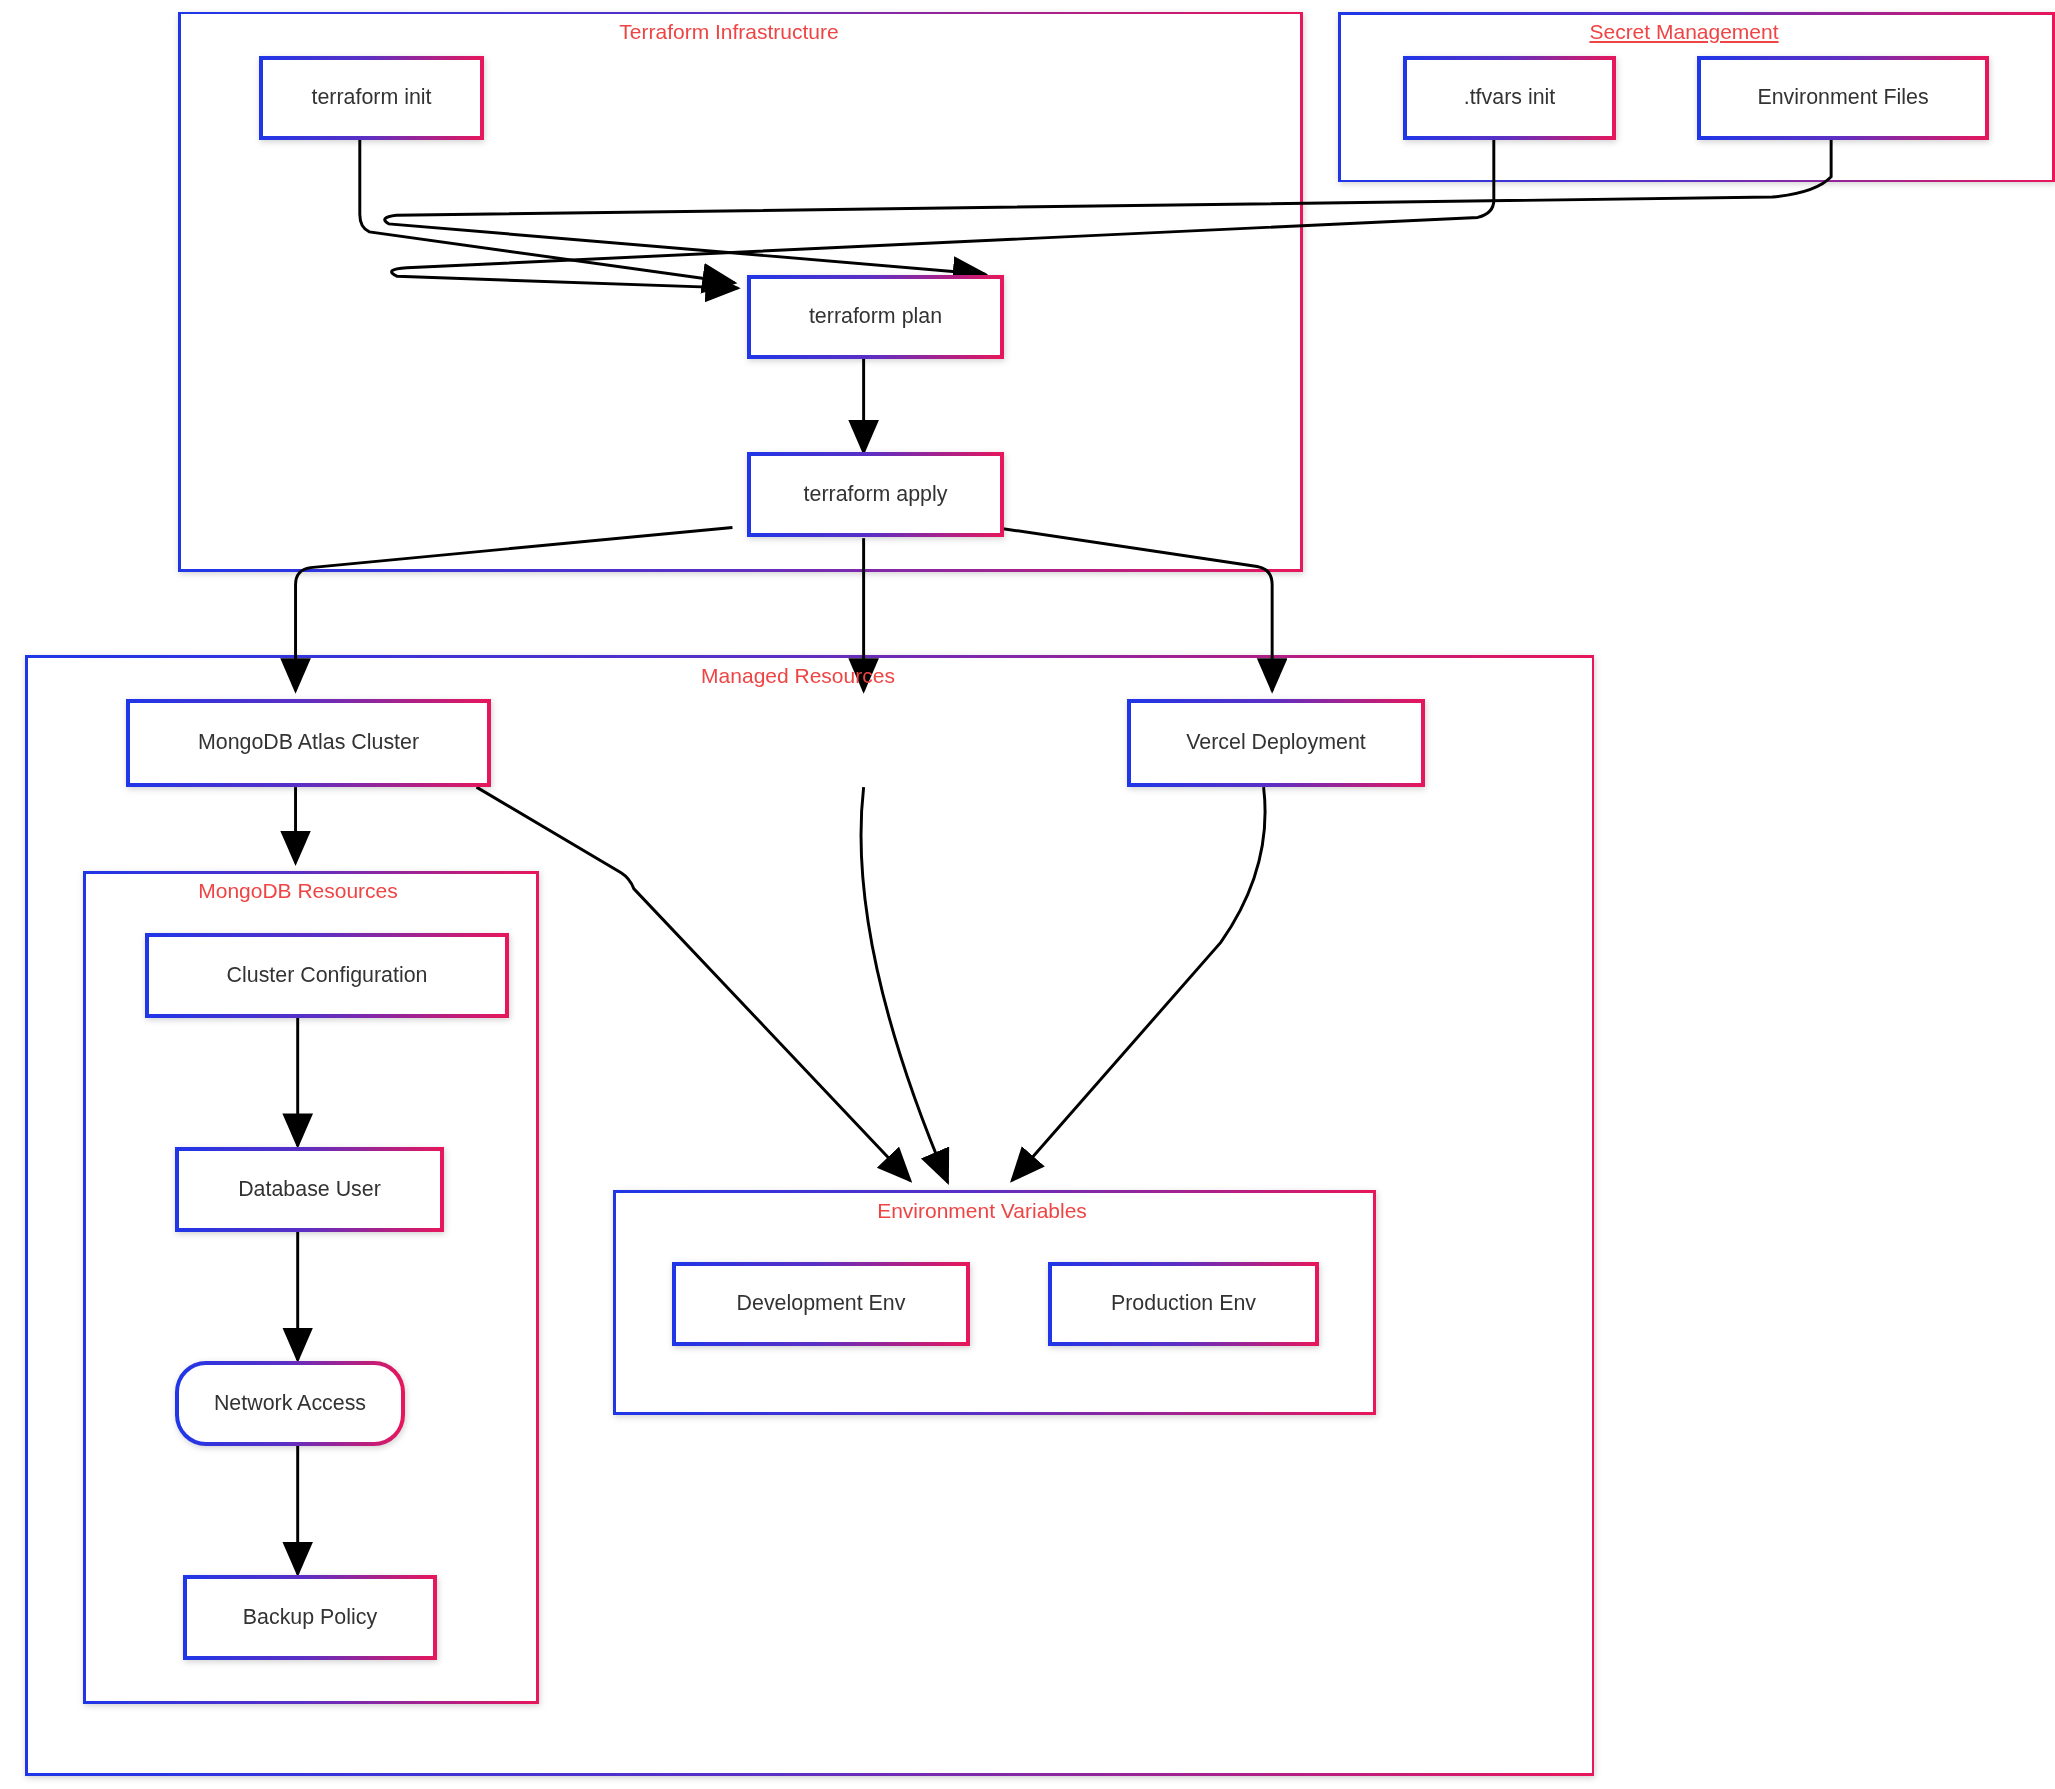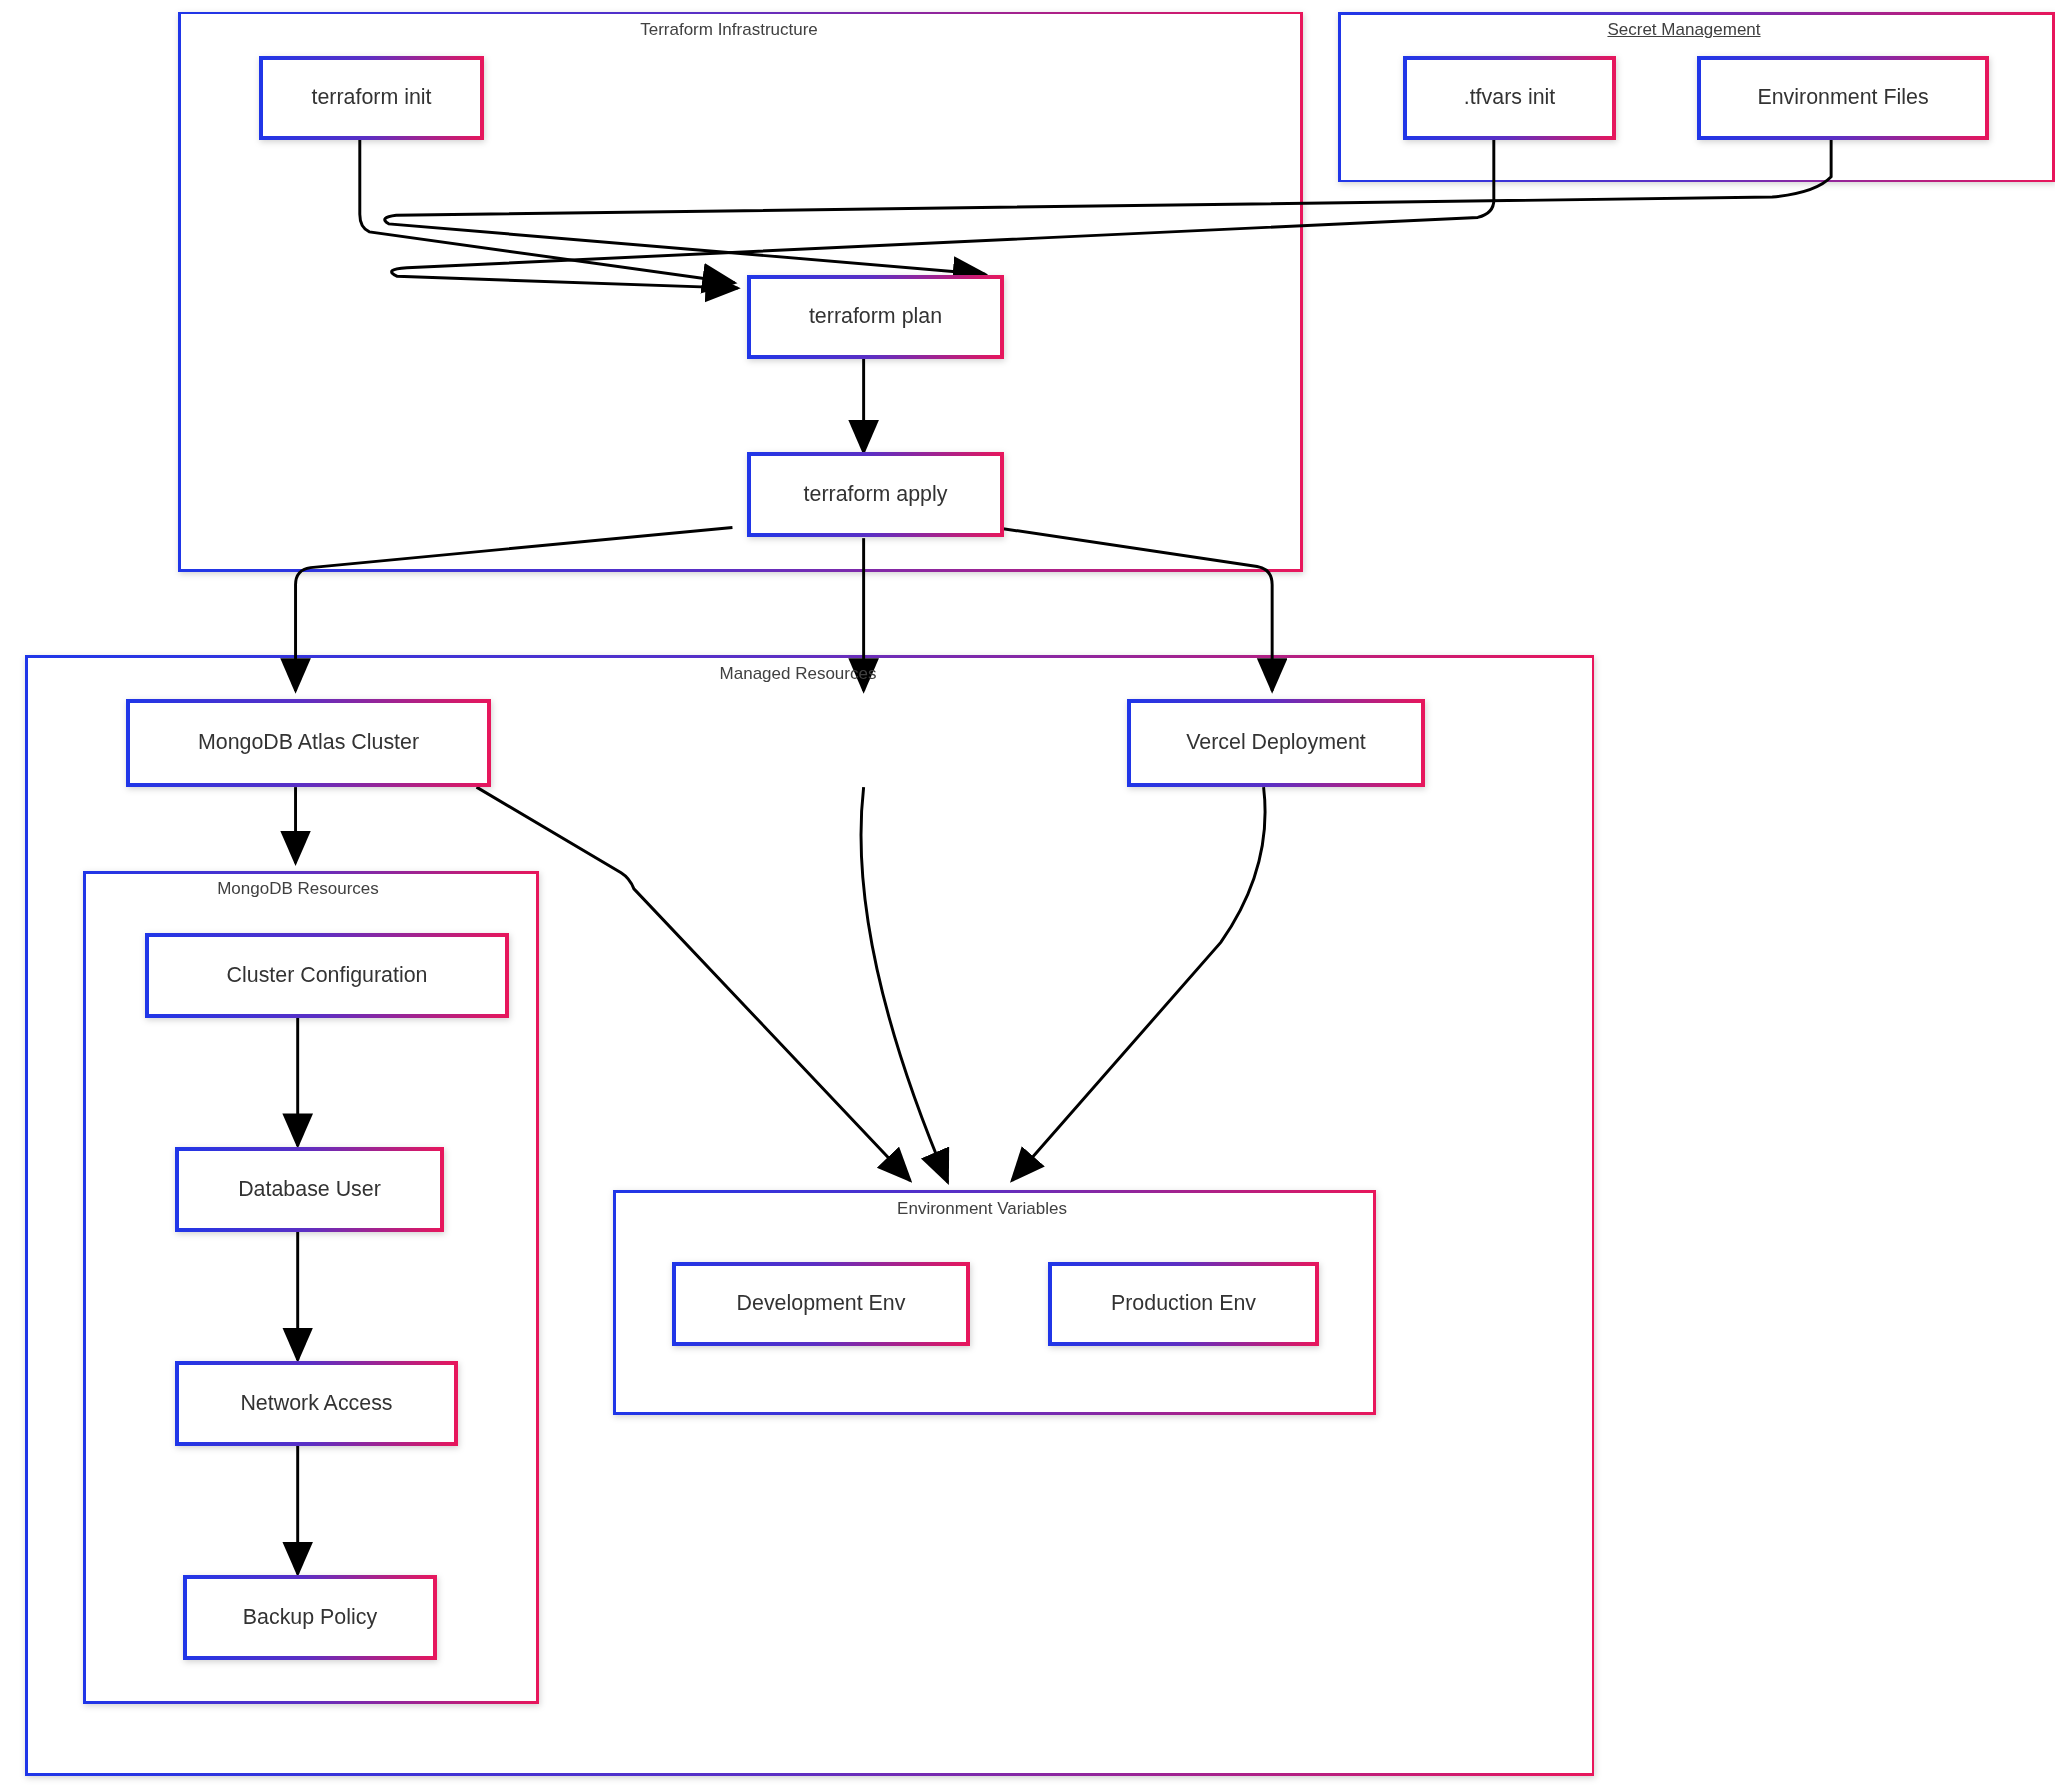--- a/index.html
+++ b/index.html
@@ -46,22 +46,22 @@
     display: flex;
     align-items: center;
     justify-content: center;
     text-align: center;
     color: #333333;
     font-size: 21.4px;
     line-height: 1.2;
   }
   .cluster-title {
     position: absolute;
-    color: #404040;
-    font-size: 17px;
+    color: #ef4444;
+    font-size: 21px;
     text-align: left;
     white-space: nowrap;
     transform: translateX(-50%);
   }
 </style>
 </head>
 <body>
 
 <div id="canvas">
 
@@ -153,21 +153,21 @@
   </div>
 
   <div class="gbox node" style="left:133px; top:933px; width:364px; height:85px;">
     <span>Cluster Configuration</span>
   </div>
 
   <div class="gbox node" style="left:163px; top:1147px; width:269px; height:85px;">
     <span>Database User</span>
   </div>
 
-  <div class="gbox node" style="left:163px; top:1361px; width:283px; height:85px;">
+  <div class="gbox node" style="left:163px; top:1361px; width:230px; height:85px;border-radius:31px;">
     <span>Network Access</span>
   </div>
 
   <div class="gbox node" style="left:171px; top:1575px; width:254px; height:85px;align-items:center;">
     <span>Backup Policy</span>
   </div>
 
   <div class="gbox node" style="left:660px; top:1262px; width:298px; height:84px;">
     <span>Development Env</span>
   </div>

